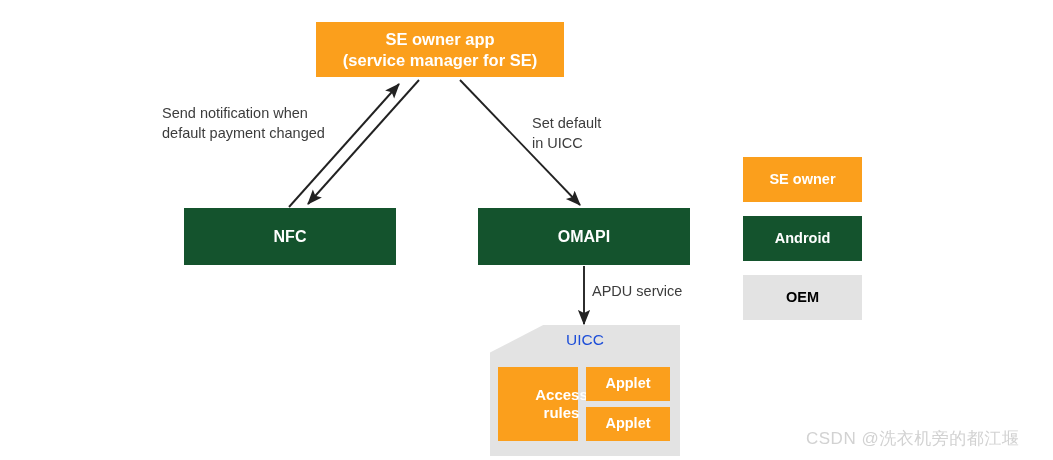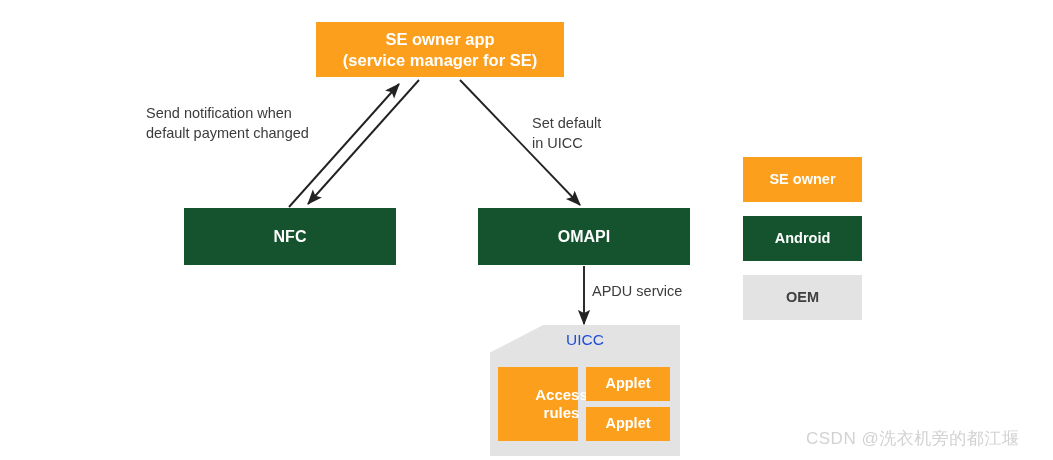--- a/index.html
+++ b/index.html
@@ -32,21 +32,21 @@
     color: #ffffff;
     font-weight: bold;
   }
   .green {
     background: #14532d;
     color: #ffffff;
     font-weight: bold;
   }
   .gray {
     background: #e3e3e3;
-    color: #404040;
+    color: #000000;
     font-weight: bold;
   }
 
   
   #se-owner-app {
     left: 316px;
     top: 22px;
     width: 248px;
     height: 55px;
     font-size: 16.5px;
@@ -177,21 +177,21 @@
     <line x1="584" y1="266" x2="584" y2="324" stroke="#222222" stroke-width="1.9" marker-end="url(#arrowhead)"></line>
   </svg>
 
   <div class="box orange" id="se-owner-app" style="white-space: pre-line;">SE owner app
 (service manager for SE)</div>
 
   <div class="box green" id="nfc-box">NFC</div>
 
   <div class="box green" id="omapi-box">OMAPI</div>
 
-  <div class="edge-label" id="label-send-notification" style="white-space: pre-line;">Send notification when
+  <div class="edge-label" id="label-send-notification" style="white-space: pre-line; margin-left: 16px;">Send notification when
 default payment changed</div>
 
 
   <div class="edge-label" id="label-set-default" style="white-space: pre-line;">Set default
 in UICC</div>
 
   <div class="edge-label" id="label-apdu-exchange">APDU service</div>
 
   <div id="uicc-card"></div>
   <div id="uicc-label">UICC</div>

